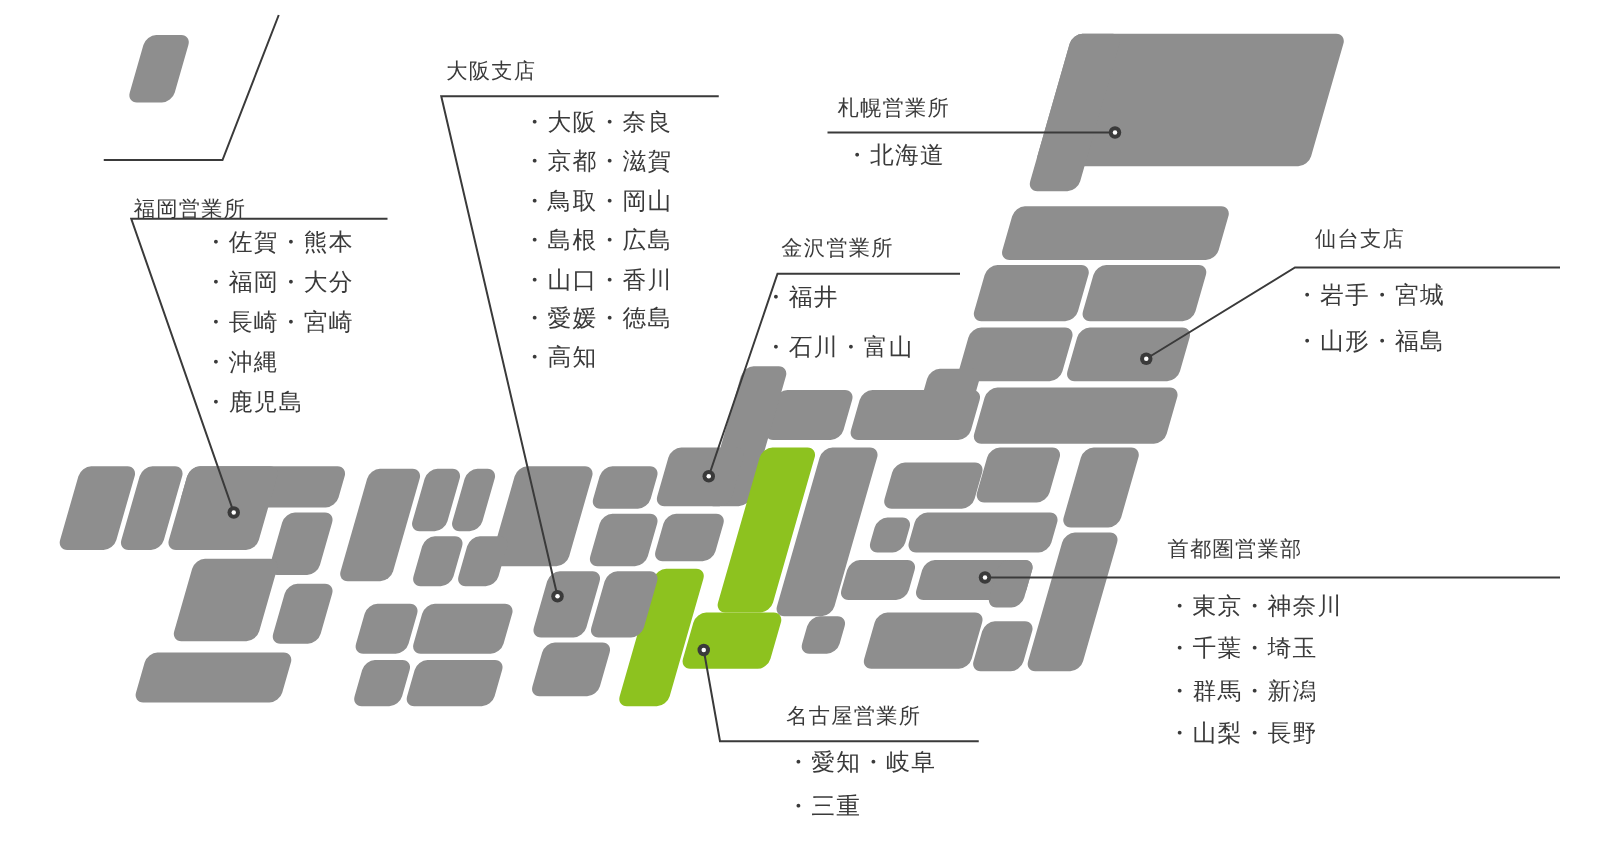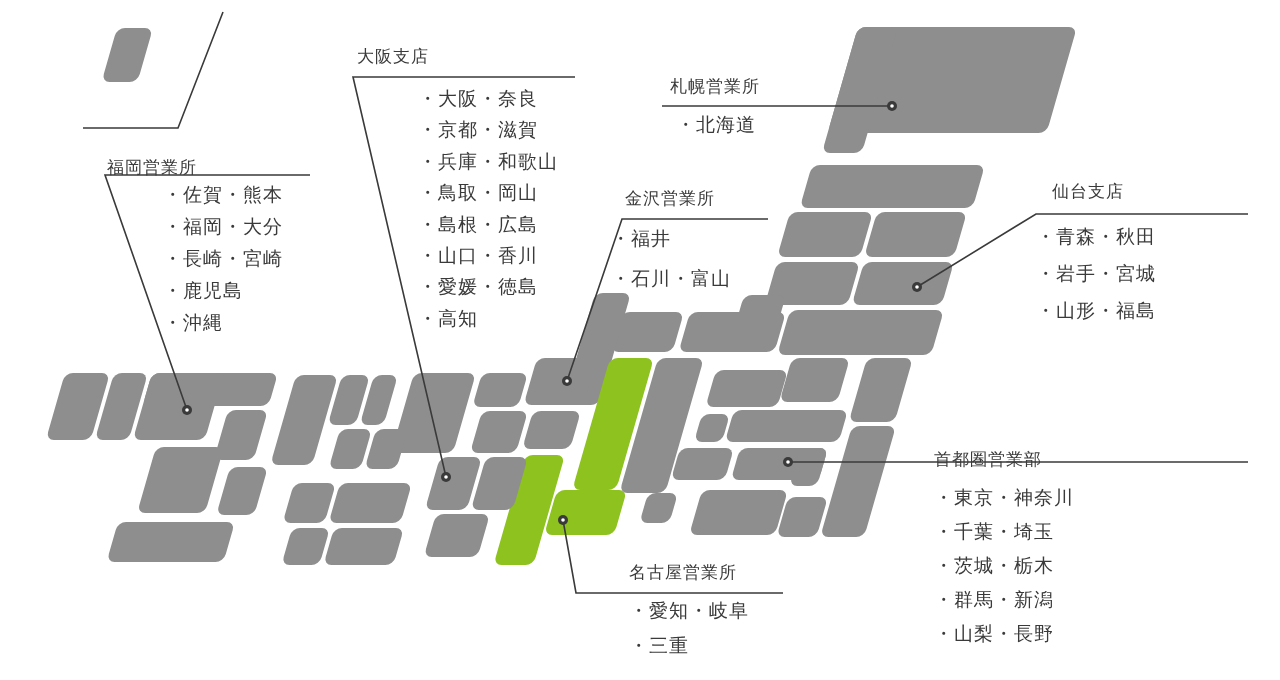--- a/index.html
+++ b/index.html
@@ -15,22 +15,22 @@
   .office-fukuoka  .office-label{left:107px;top:156px;}
   .office-fukuoka  .office-items{left:163px;top:179px;line-height:32px;}
   .office-osaka    .office-label{left:357px;top:45px;}
   .office-osaka    .office-items{left:418px;top:83px;line-height:31.4px;}
   .office-sapporo  .office-label{left:670px;top:75px;}
   .office-sapporo  .office-items{left:676px;top:109px;line-height:32px;}
   .office-kanazawa .office-label{left:625px;top:187px;}
   .office-kanazawa .office-items{left:611px;top:219px;line-height:40px;}
   .office-sendai   .office-label{left:1052px;top:180px;}
   .office-sendai   .office-items{left:1036px;top:218px;line-height:37px;}
-  .office-shutoken .office-label{left:934px;top:448px;}
-  .office-shutoken .office-items{left:934px;top:469px;line-height:34px;margin-top:12px;}
+  .office-shutoken .office-label{left:934px;top:428px;}
+  .office-shutoken .office-items{left:934px;top:469px;line-height:34px;}
   .office-nagoya   .office-label{left:629px;top:561px;}
   .office-nagoya   .office-items{left:629px;top:593px;line-height:35px;}
 </style>
 </head>
 <body style="color: rgb(58, 58, 58); background: rgb(255, 255, 255);">
 
 <svg id="map-svg" width="1280" height="680" viewBox="0 0 1280 680">
     <g transform="skewX(-16)">
       <rect x="125.03" y="28" width="36" height="54" rx="8" ry="8" fill="#8e8e8e"></rect>
       <rect x="865.74" y="27" width="219" height="106" rx="8" ry="8" fill="#8e8e8e"></rect>
@@ -110,31 +110,30 @@
     <circle cx="563" cy="520" r="5" fill="#3a3a3a"></circle>
     <circle cx="563" cy="520" r="1.8" fill="#ffffff"></circle>
   </svg>
 
 <div class="office office-fukuoka">
   <div class="office-label">福岡営業所</div>
   <ul class="office-items">
     <li>・佐賀・熊本</li>
     <li>・福岡・大分</li>
     <li>・長崎・宮崎</li>
+    <li>・沖縄</li>
     <li>・鹿児島</li>
-    <li>・沖縄</li>
   </ul>
 </div>
 
 <div class="office office-osaka">
   <div class="office-label">大阪支店</div>
   <ul class="office-items">
     <li>・大阪・奈良</li>
     <li>・京都・滋賀</li>
-    <li>・兵庫・和歌山</li>
     <li>・鳥取・岡山</li>
     <li>・島根・広島</li>
     <li>・山口・香川</li>
     <li>・愛媛・徳島</li>
     <li>・高知</li>
   </ul>
 </div>
 
 <div class="office office-sapporo">
   <div class="office-label">札幌営業所</div>
@@ -147,32 +146,30 @@
   <div class="office-label">金沢営業所</div>
   <ul class="office-items">
     <li>・福井</li>
     <li>・石川・富山</li>
   </ul>
 </div>
 
 <div class="office office-sendai">
   <div class="office-label">仙台支店</div>
   <ul class="office-items">
-    <li>・青森・秋田</li>
     <li>・岩手・宮城</li>
     <li>・山形・福島</li>
   </ul>
 </div>
 
 <div class="office office-shutoken">
   <div class="office-label">首都圏営業部</div>
   <ul class="office-items">
     <li>・東京・神奈川</li>
     <li>・千葉・埼玉</li>
-    <li>・茨城・栃木</li>
     <li>・群馬・新潟</li>
     <li>・山梨・長野</li>
   </ul>
 </div>
 
 <div class="office office-nagoya">
   <div class="office-label">名古屋営業所</div>
   <ul class="office-items">
     <li>・愛知・岐阜</li>
     <li>・三重</li>

